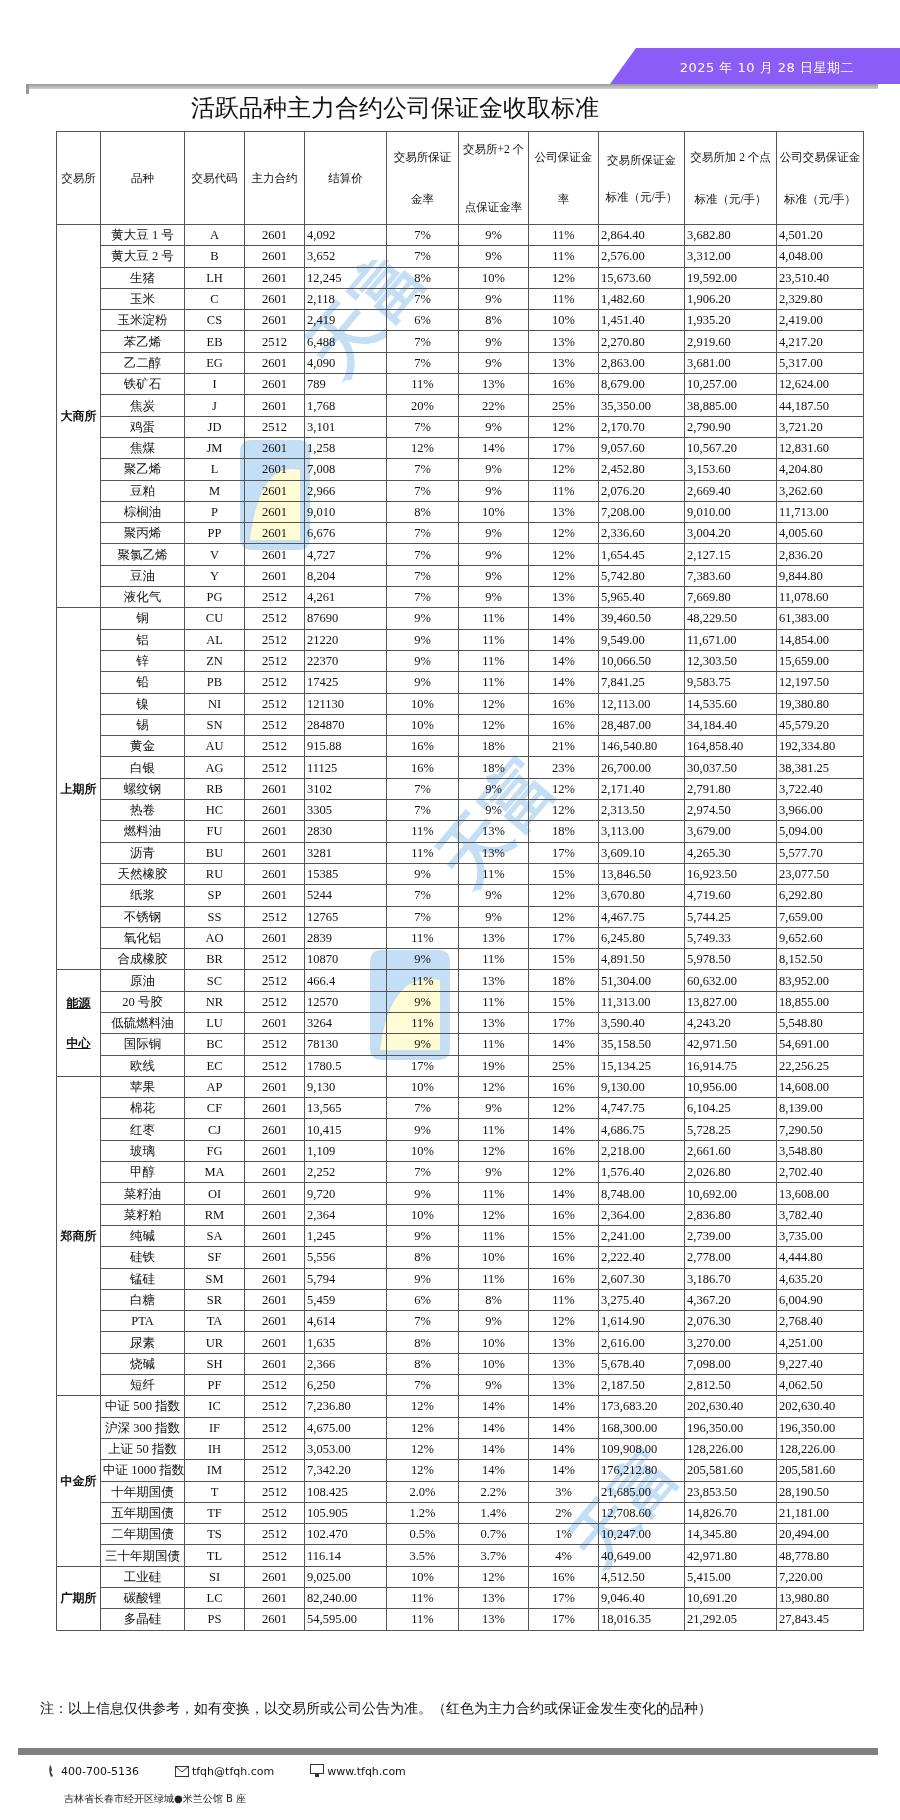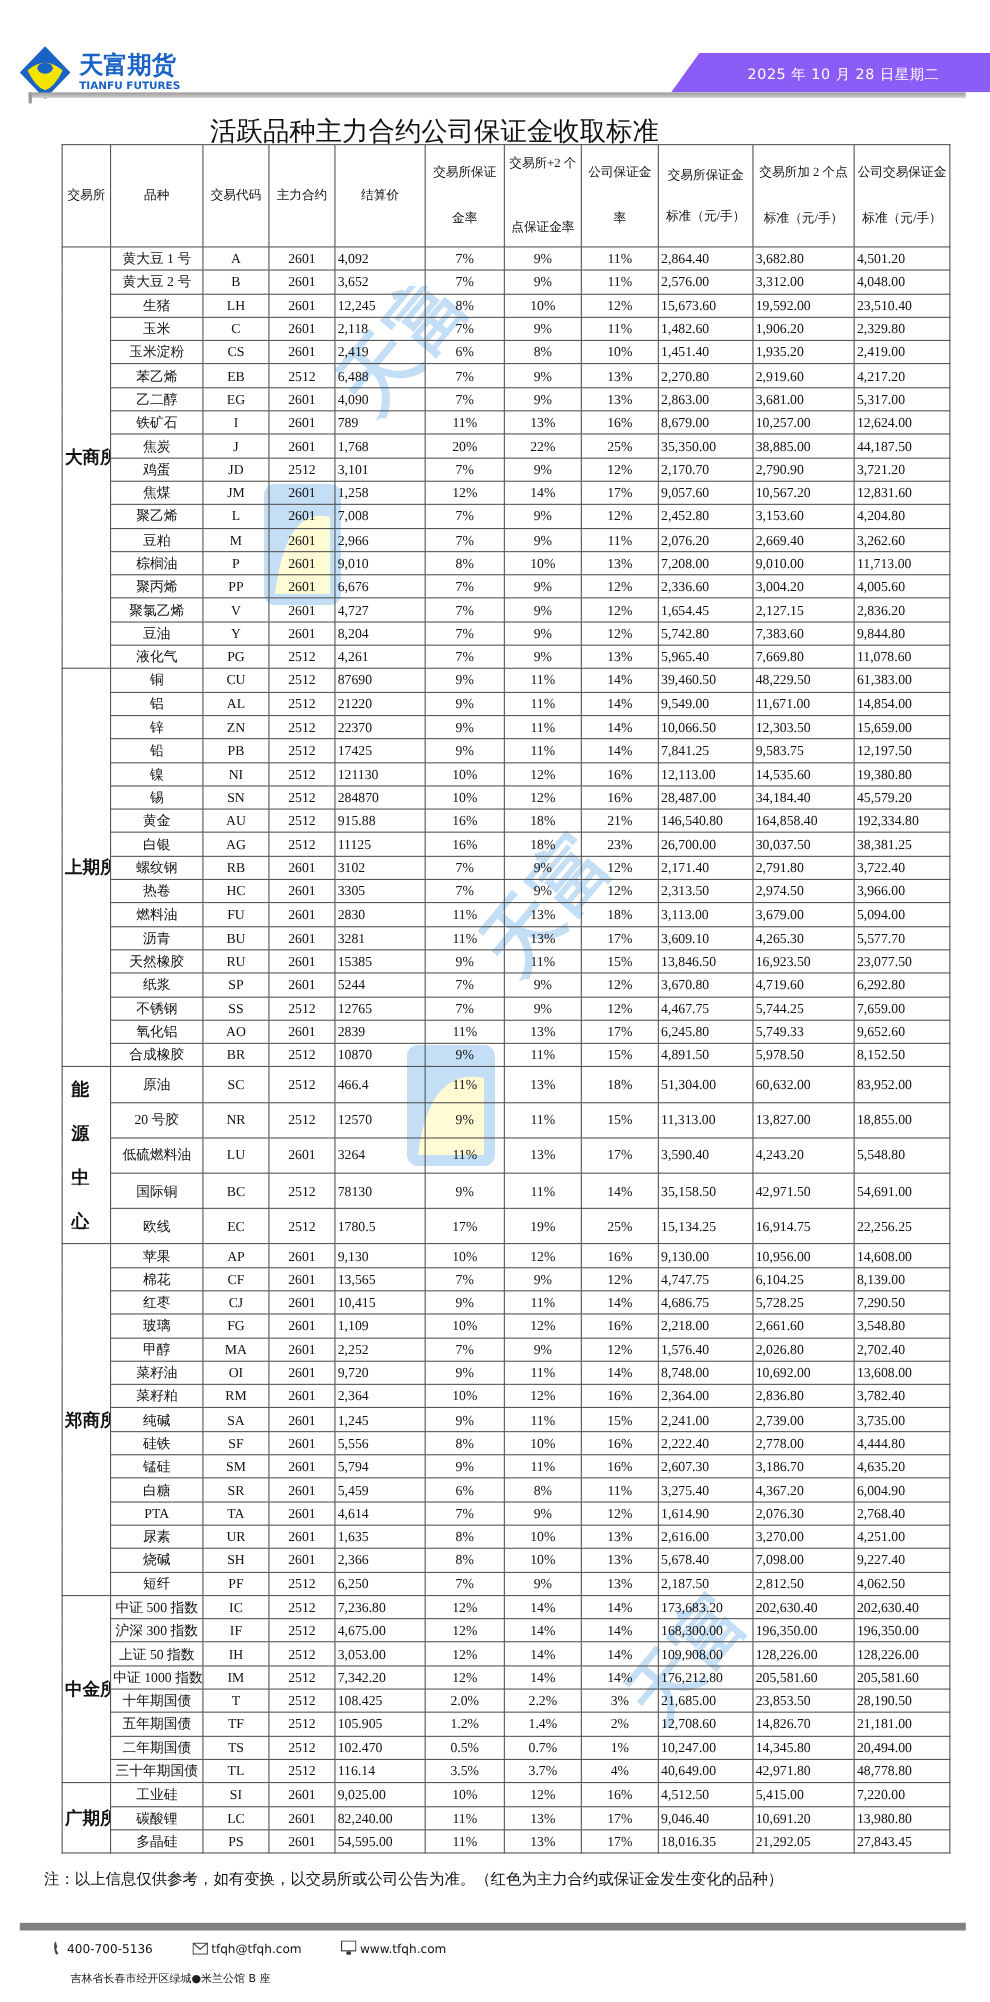--- a/index.html
+++ b/index.html
@@ -6,47 +6,38 @@
   body { width: 900px; height: 1820px; position: relative; overflow: hidden; font-family: "Liberation Serif", "DejaVu Serif", serif; color: #111; }
   .header { position: absolute; left: 0; top: 0; width: 900px; height: 120px; }
   .logo { position: absolute; left: 16px; top: 40px; width: 180px; height: 50px; }
   .logo-mark { position: absolute; left: 0; top: 0; width: 50px; height: 50px; }
   .logo-cn { position: absolute; left: 56px; top: 4px; font-family: "DejaVu Sans", sans-serif; font-weight: bold; font-size: 22px; color: #1a62c6; letter-spacing: 0px; }
   .logo-en { position: absolute; left: 56px; top: 33px; font-family: "DejaVu Sans", sans-serif; font-weight: bold; font-size: 9.5px; color: #1a62c6; }
   .date-band { position: absolute; left: 610px; top: 48px; width: 290px; height: 36px; background: #8b5cf6; clip-path: polygon(26px 0, 100% 0, 100% 100%, 0 100%); }
   .date-text { position: absolute; right: 46px; top: 11px; color: #fff; font-size: 13px; font-family: "DejaVu Sans", sans-serif; letter-spacing: 0.5px; }
   .header-rule { position: absolute; left: 26px; top: 84px; width: 852px; height: 5px; background: linear-gradient(#9a9a9a, #d0d0d0); }
   .header-rule:before { content: ""; position: absolute; left: 0; top: 0; width: 3px; height: 10px; background: #999; }
-  .title { position: absolute; left: 0; top: 92px; width: 790px; text-align: center; font-family: "DejaVu Sans", sans-serif; font-size: 24px; color: #111; margin-top: 11px; }
+  .title { position: absolute; left: 0; top: 92px; width: 790px; text-align: center; font-family: "DejaVu Sans", sans-serif; font-size: 24px; color: #111; }
   table.margin { position: absolute; left: 56px; top: 131px; width: 807px; border-collapse: collapse; table-layout: fixed; font-size: 12.5px; }
   table.margin th, table.margin td { border: 1px solid #555; padding: 0 2px; height: 20.3px; line-height: 20px; white-space: nowrap; overflow: hidden; }
   table.margin th { font-weight: normal; font-family: Liberation Serif, serif; font-size: 11.5px; height: auto; line-height: 22px; padding: 6px 1px; vertical-align: middle; }
   td.c { text-align: center; }
   td.l { text-align: left; padding-left: 1px; }
-  td.ex { font-family: "DejaVu Sans", sans-serif; font-weight: bold; font-size: 16px; text-align: left; vertical-align: middle; white-space: normal; line-height: 26px; }
+  td.ex { font-family: "DejaVu Sans", sans-serif; font-weight: bold; font-size: 12px; text-align: center; vertical-align: middle; white-space: normal; line-height: 26px; }
   .note { position: absolute; left: 40px; top: 1700px; font-family: "DejaVu Sans", sans-serif; font-size: 14px; color: #111; }
   .footer-rule { position: absolute; left: 18px; top: 1748px; width: 860px; height: 7px; background: #808080; }
   .contact { position: absolute; left: 48px; top: 1764px; font-family: "DejaVu Sans", sans-serif; font-size: 11px; color: #111; display: flex; gap: 36px; align-items: flex-end; }
   .contact span.item { display: inline-flex; align-items: center; gap: 3px; }
   .address { position: absolute; left: 64px; top: 1792px; font-family: "DejaVu Sans", sans-serif; font-size: 10px; color: #222; }
   .watermark { position: absolute; pointer-events: none; opacity: 0.28; }
 </style>
 </head>
 <body>
 
 <div class="header">
-  <div class="logo">
-    <svg class="logo-mark" viewBox="0 0 50 50" width="50" height="50">
-      <polygon points="25,2 48,26 25,50 2,26" fill="#1a62c6"></polygon>
-      <path d="M9,24 Q25,10 41,24 Q33,40 25,42 Q17,40 9,24 Z" fill="#f5e400"></path>
-      <ellipse cx="25" cy="22" rx="7" ry="5" fill="#1a62c6"></ellipse>
-    </svg>
-    <div class="logo-cn">天富期货</div>
-    <div class="logo-en">TIANFU FUTURES</div>
-  </div>
   <div class="date-band">
     <div class="date-text">2025 年 10 月 28 日星期二</div>
   </div>
   <div class="header-rule"></div>
 </div>
 
 <div class="title">活跃品种主力合约公司保证金收取标准</div>
 
 <svg class="watermark" style="left:230px;top:260px;" width="240" height="300" viewBox="0 0 240 300">
   <rect x="10" y="180" width="70" height="110" rx="10" fill="#2a8bdc"></rect>

